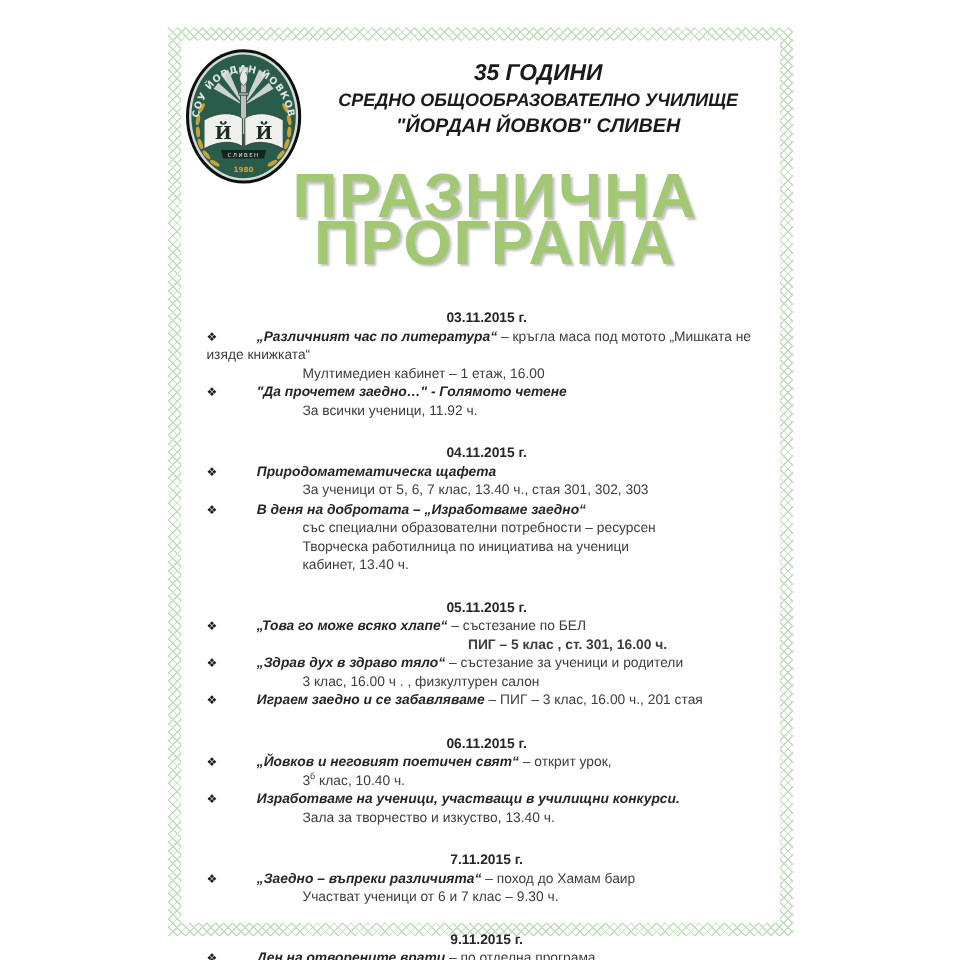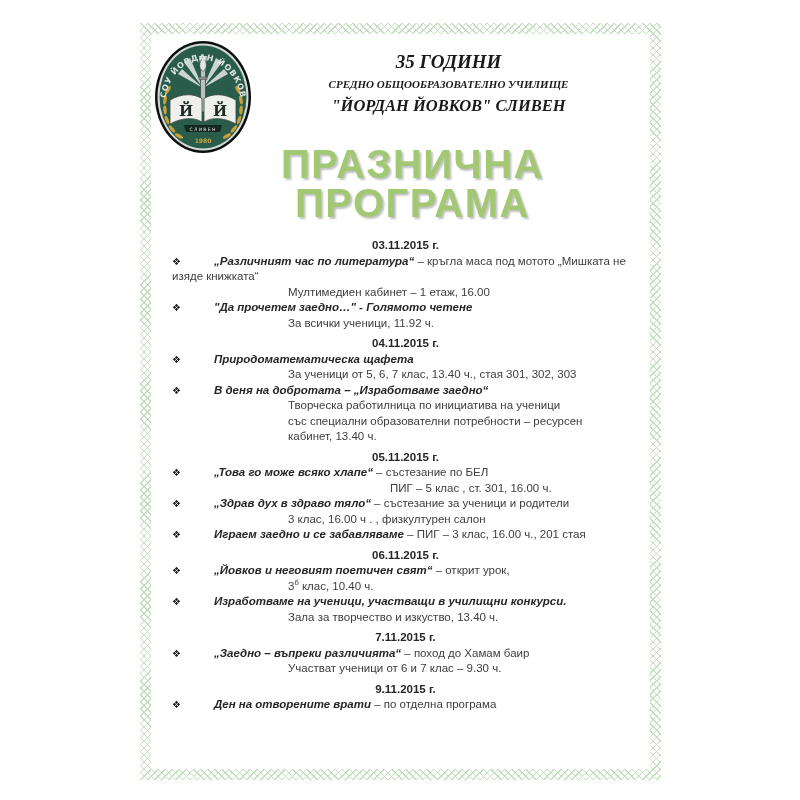--- a/index.html
+++ b/index.html
@@ -14,40 +14,40 @@
       repeating-linear-gradient(135deg,#c3e0be 0,#c3e0be 1px,transparent 1px,transparent 5px);
     background-color:#ffffff;
   }
   .inner{position:relative;width:100%;height:100%;background:#ffffff;}
 
   
   .logo{position:absolute;left:3px;top:6px;width:98px;height:114px;}
 
   
   .header{position:absolute;left:100px;right:4px;top:16px;text-align:center;
-          font-family:Liberation Serif, serif;font-style:italic;font-weight:bold;color:#1a1a1a;}
+          font-family:Liberation Sans, sans-serif;font-style:italic;font-weight:bold;color:#1a1a1a;}
   .h1{font-size:19px;line-height:23px;}
-  .h2{font-size:11px;line-height:22px;}
+  .h2{font-size:15px;line-height:22px;}
   .h3{font-size:16.5px;line-height:21px;}
 
   
   .title{position:absolute;left:0;right:0;top:111px;text-align:center;padding-left:24px;
-         font-weight:bold;font-size:40px;line-height:39px;letter-spacing:1.5px;
+         font-weight:bold;font-size:52px;line-height:39px;letter-spacing:1.5px;
          color:#a2c874;text-shadow:2px 2px 2px #c2c2c2;}
 
   
   .program{position:absolute;left:21px;right:11px;top:204px;
            font-size:11.5px;line-height:15.5px;color:#3d3d3d;}
   .section{margin-bottom:5px;}
-  .date{text-align:center;font-weight:bold;color:#262626;}
+  .date{text-align:center;font-weight:bold;color:#262626;margin-top:20px;}
   .event{color:#262626;}
   .bullet{font-family:"DejaVu Sans",sans-serif;font-size:10px;margin-right:4px;color:#1a1a1a;}
   .ev-title{font-weight:bold;font-style:italic;margin-left:29px;}
   .ev-rest{font-weight:normal;font-style:normal;color:#3d3d3d;}
-  .detail{margin-left:116px;}
+  .detail{margin-left:80px;}
   .detail sup{font-size:7.5px;line-height:0;}
 </style>
 </head>
 <body>
 
 <div class="frame">
   <div class="inner">
 
     <svg class="logo" viewBox="0 0 98 114">
       <ellipse cx="49" cy="57" rx="48" ry="56" fill="#0b100d"></ellipse>
@@ -120,28 +120,28 @@
           <div class="event"><span class="bullet">❖</span><span class="ev-title">„Различният час по литература“</span><span class="ev-rest"> – кръгла маса под мотото „Мишката не изяде книжката“</span></div>
           <div class="detail">Мултимедиен кабинет – 1 етаж, 16.00</div>
           <div class="event"><span class="bullet">❖</span><span class="ev-title">"Да прочетем заедно…" - Голямото четене</span></div>
           <div class="detail">За всички ученици, 11.92 ч.</div>
         </div>
         <div class="section">
           <div class="date">04.11.2015 г.</div>
           <div class="event"><span class="bullet">❖</span><span class="ev-title">Природоматематическа щафета</span></div>
           <div class="detail">За ученици от 5, 6, 7 клас, 13.40 ч., стая 301, 302, 303</div>
           <div class="event"><span class="bullet">❖</span><span class="ev-title">В деня на добротата – „Изработваме заедно“</span></div>
+          <div class="detail">със специални образователни потребности –  ресурсен</div>
           <div class="detail">Творческа работилница по инициатива на ученици</div>
-          <div class="detail">със специални образователни потребности –  ресурсен</div>
           <div class="detail">кабинет, 13.40 ч.</div>
         </div>
         <div class="section">
           <div class="date">05.11.2015 г.</div>
           <div class="event"><span class="bullet">❖</span><span class="ev-title">„Това го може всяко хлапе“</span><span class="ev-rest"> – състезание по БЕЛ</span></div>
-          <div class="detail" style="margin-left: 218px;">ПИГ – 5 клас , ст. 301, 16.00 ч.</div>
+          <div class="detail" style="margin-left: 218px; font-weight: bold;">ПИГ – 5 клас , ст. 301, 16.00 ч.</div>
           <div class="event"><span class="bullet">❖</span><span class="ev-title">„Здрав дух в здраво тяло“</span><span class="ev-rest"> – състезание за ученици и родители</span></div>
           <div class="detail">3 клас, 16.00 ч . , физкултурен салон</div>
           <div class="event"><span class="bullet">❖</span><span class="ev-title">Играем заедно и се забавляваме</span><span class="ev-rest"> – ПИГ – 3 клас, 16.00 ч., 201 стая</span></div>
         </div>
         <div class="section">
           <div class="date">06.11.2015 г.</div>
           <div class="event"><span class="bullet">❖</span><span class="ev-title">„Йовков и неговият поетичен свят“</span><span class="ev-rest"> – открит урок,</span></div>
           <div class="detail"><span>3</span><sup>б</sup><span> клас, 10.40 ч.</span></div>
           <div class="event"><span class="bullet">❖</span><span class="ev-title">Изработваме на ученици, участващи в училищни конкурси.</span></div>
           <div class="detail">Зала за творчество и изкуство, 13.40 ч.</div>

